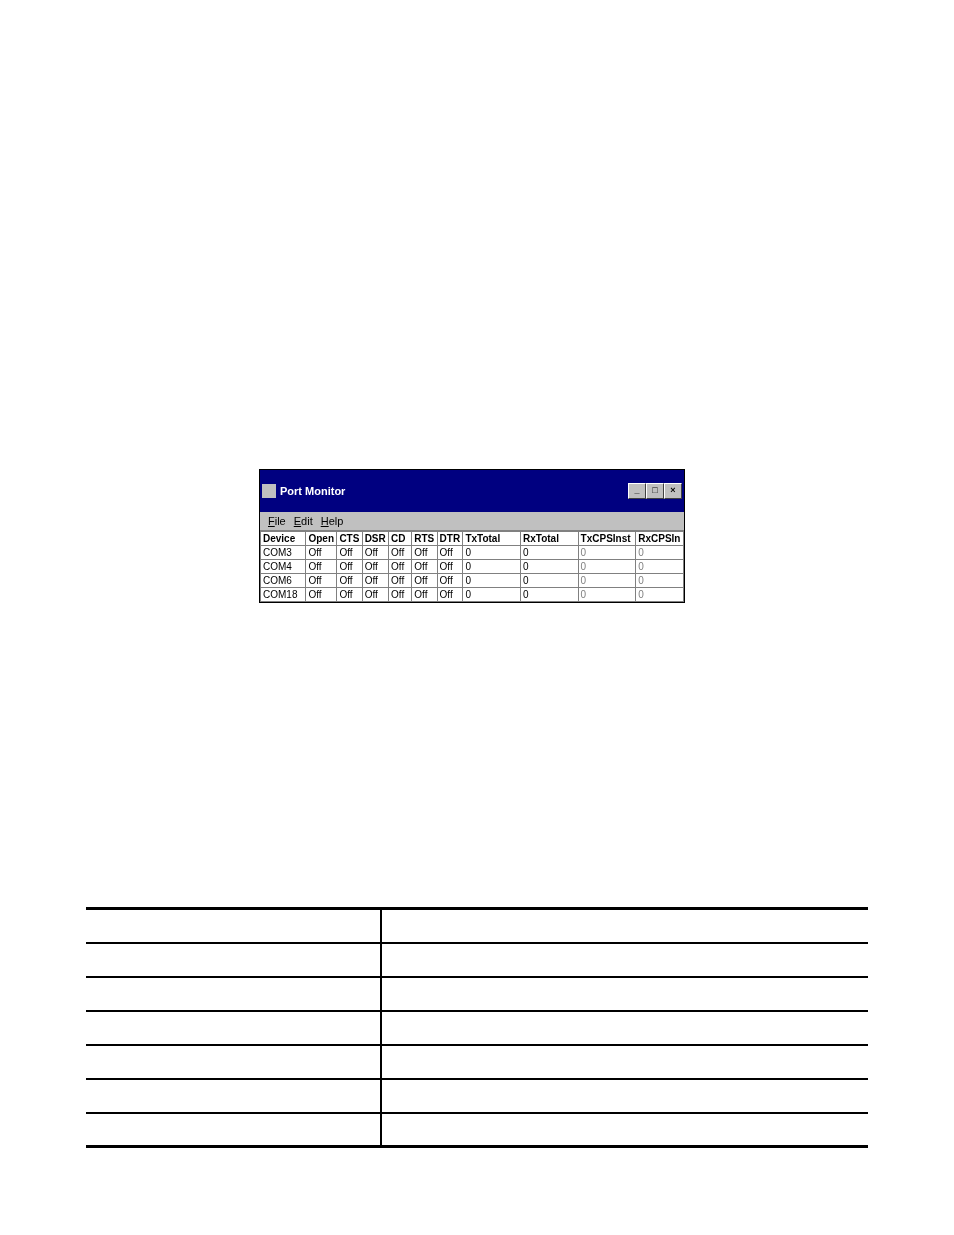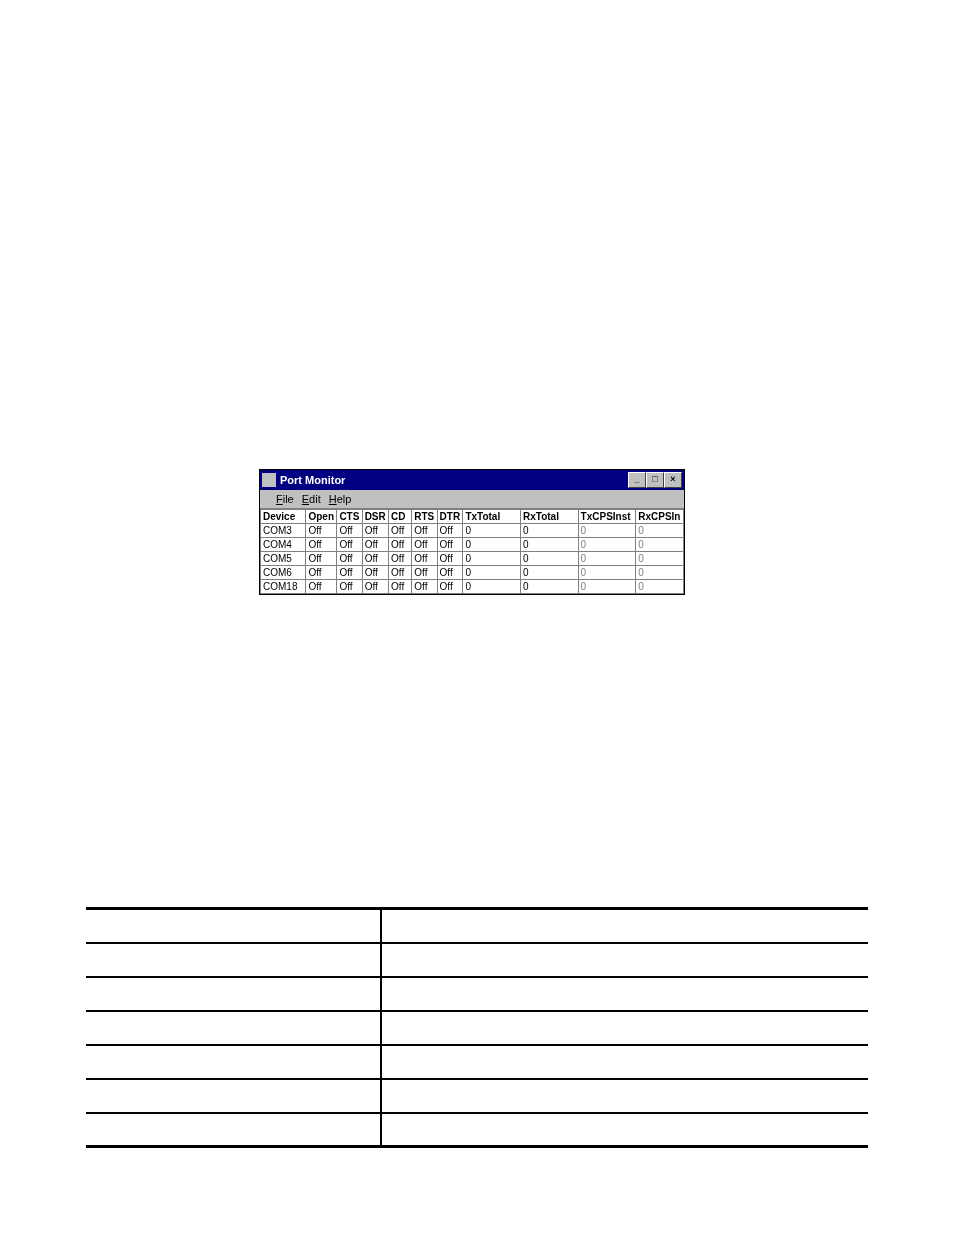--- a/index.html
+++ b/index.html
@@ -21,21 +21,21 @@
     background: #fff;
     font-family: "MS Sans Serif", Tahoma, sans-serif;
     font-size: 11px;
   }
   .titlebar {
     background: #000080;
     color: #fff;
     display: flex;
     align-items: center;
     height: 18px;
-    padding: 1px 2px;
+    padding: 12px 2px;
     font-weight: bold;
   }
   .titlebar-icon {
     width: 14px;
     height: 14px;
     background: #c0c0c0;
     margin-right: 4px;
     display: inline-block;
   }
   .titlebar-buttons {
@@ -56,21 +56,21 @@
     color: #000;
     font-family: Arial, sans-serif;
     font-weight: bold;
     cursor: pointer;
   }
   .menubar {
     background: #c0c0c0;
     height: 18px;
     display: flex;
     align-items: center;
-    padding: 0 16px;
+    padding: 0 8px;
     font-size: 11px;
     gap: 8px;
     border-bottom: 1px solid #808080;
   }
   .menubar span { cursor: pointer; }
   .menubar span u { text-decoration: underline; }
   table.port-table {
     border-collapse: collapse;
     width: 100%;
     font-size: 10px;
@@ -170,33 +170,20 @@
           <td class="col-narrow">Off</td>
           <td class="col-narrow">Off</td>
           <td class="col-narrow">Off</td>
           <td class="col-narrow">Off</td>
           <td class="col-tx">0</td>
           <td class="col-rx">0</td>
           <td class="col-cps dim">0</td>
           <td class="col-cps2 dim">0</td>
         </tr>
         <tr>
-          <td class="col-device">COM5</td>
-          <td class="col-open">Off</td>
-          <td class="col-narrow">Off</td>
-          <td class="col-narrow">Off</td>
-          <td class="col-narrow">Off</td>
-          <td class="col-narrow">Off</td>
-          <td class="col-narrow">Off</td>
-          <td class="col-tx">0</td>
-          <td class="col-rx">0</td>
-          <td class="col-cps dim">0</td>
-          <td class="col-cps2 dim">0</td>
-        </tr>
-        <tr>
           <td class="col-device">COM6</td>
           <td class="col-open">Off</td>
           <td class="col-narrow">Off</td>
           <td class="col-narrow">Off</td>
           <td class="col-narrow">Off</td>
           <td class="col-narrow">Off</td>
           <td class="col-narrow">Off</td>
           <td class="col-tx">0</td>
           <td class="col-rx">0</td>
           <td class="col-cps dim">0</td>

